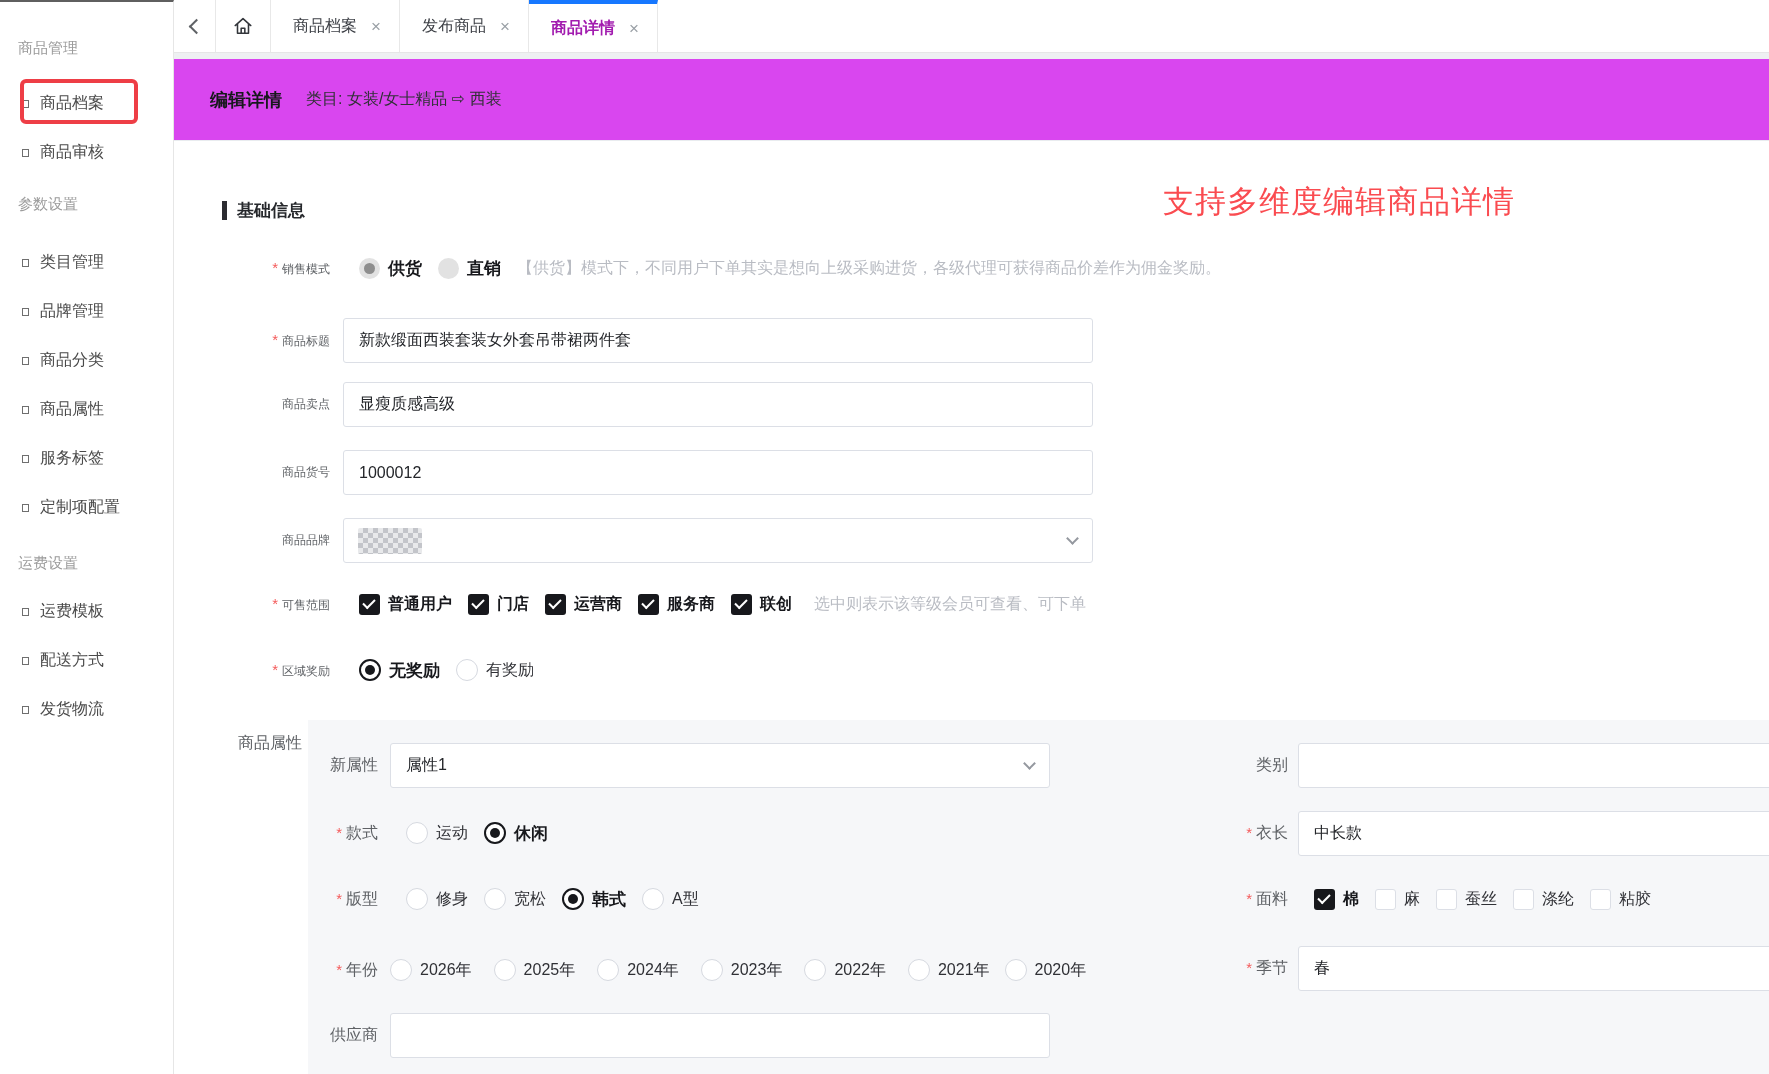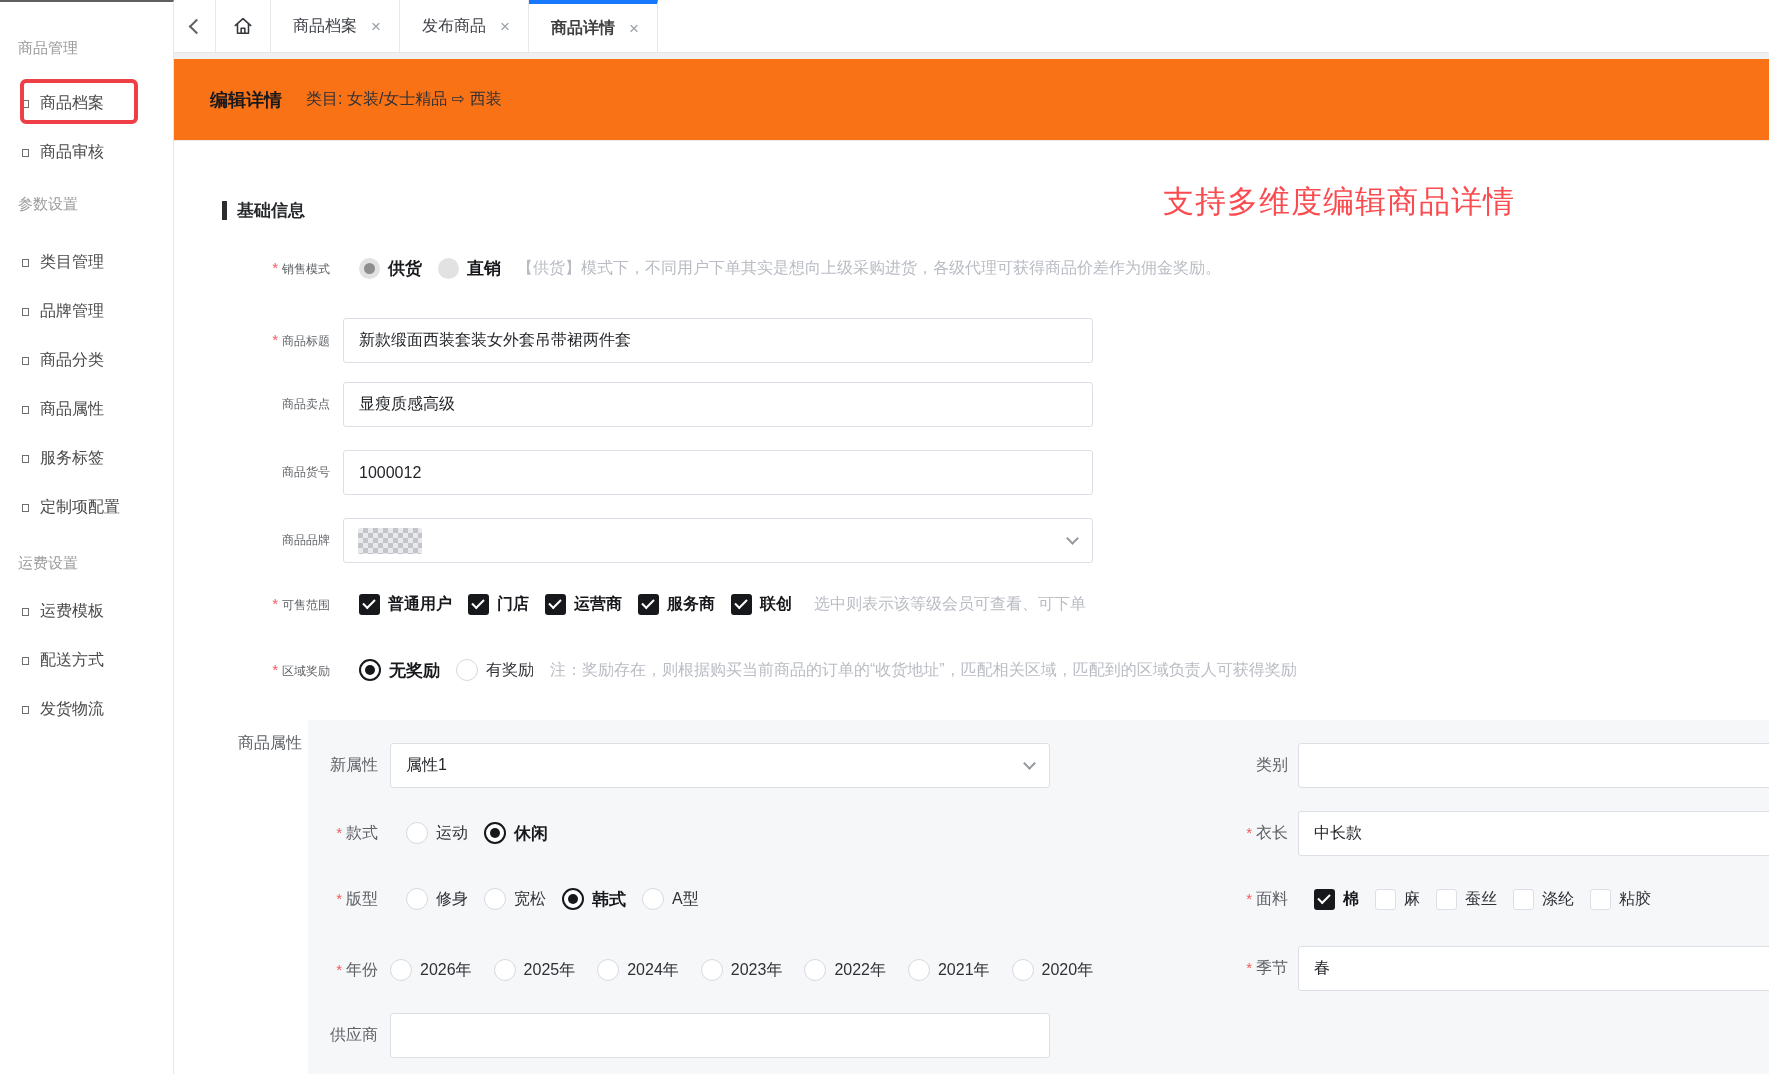--- a/index.html
+++ b/index.html
@@ -23,27 +23,27 @@
     background:#fff; display:flex; align-items:stretch; border-bottom:1px solid #e6e6e6; }
   .tab-cell { border-right:1px solid #e8e8e8; display:flex; align-items:center; justify-content:center; }
   .back-cell { width:42px; cursor:pointer; }
   .chev-left { width:11px; height:11px; border-left:2px solid #5f6266; border-bottom:2px solid #5f6266;
     transform:rotate(45deg); margin-left:4px; }
   .home-cell { width:55px; cursor:pointer; }
   .tab { padding:0 18px 0 22px; display:flex; align-items:center; gap:14px; position:relative; cursor:pointer; }
   .tab .t-label { font-size:16px; color:#3c3f45; white-space:nowrap; }
   .tab .t-close { font-size:17px; color:#9aa0a6; line-height:1; }
   .tab.active { border-top:4px solid #1677ff; }
-  .tab.active .t-label { font-weight:bold; color:#404040; }
+  .tab.active .t-label { font-weight:bold; color:#a21caf; }
 
   .gap-strip { position:absolute; left:174px; top:53px; width:1595px; height:6px; background:#eef0f2; }
 
   
   .page-header { position:absolute; left:174px; top:59px; width:1595px; height:82px;
-    background:#f97316; border-bottom:1px solid #e9ecef; display:flex; align-items:center;
+    background:#d946ef; border-bottom:1px solid #e9ecef; display:flex; align-items:center;
     padding-left:36px; gap:24px; }
   .ph-title { font-size:18px; font-weight:bold; color:#17181c; }
   .ph-cat { font-size:16px; color:#303136; }
 
   
   .annotation { position:absolute; left:1163px; top:181px; font-size:31px; color:#fa4b50;
     letter-spacing:1px; white-space:nowrap; }
 
   
   .section-title { position:absolute; left:222px; top:199px; display:flex; align-items:center; gap:10px; }
@@ -269,21 +269,20 @@
   <div class="row gap16" style="top:647px;height:46px">
     <span class="lbl req">区域奖励</span>
     <span class="radio-grp">
       <i class="r-dark"></i>
       <b class="opt-b">无奖励</b>
     </span>
     <span class="radio-grp">
       <i class="r-light"></i>
       <span class="opt-n">有奖励</span>
     </span>
-    <span class="hint">注：奖励存在，则根据购买当前商品的订单的“收货地址”，匹配相关区域，匹配到的区域负责人可获得奖励</span>
   </div>
 
   <span class="attr-label">商品属性</span>
   <div class="attr-panel"></div>
 
   <div class="prow" style="top:743px;height:45px">
     <span class="plbl">新属性</span>
     <div class="inp w-left">
       <span>属性1</span>
       <i class="chev-down"></i>
@@ -371,21 +370,21 @@
       <span class="opt-n">2024年</span>
     </span>
     <span class="radio-grp" style="margin-right:22px">
       <i class="r-light"></i>
       <span class="opt-n">2023年</span>
     </span>
     <span class="radio-grp" style="margin-right:22px">
       <i class="r-light"></i>
       <span class="opt-n">2022年</span>
     </span>
-    <span class="radio-grp" style="margin-right:22px">
+    <span class="radio-grp" style="margin-right:15px">
       <i class="r-light"></i>
       <span class="opt-n">2021年</span>
     </span>
     <span class="radio-grp">
       <i class="r-light"></i>
       <span class="opt-n">2020年</span>
     </span>
   </div>
 
   <div class="prow-r" style="top:946px;height:45px">

